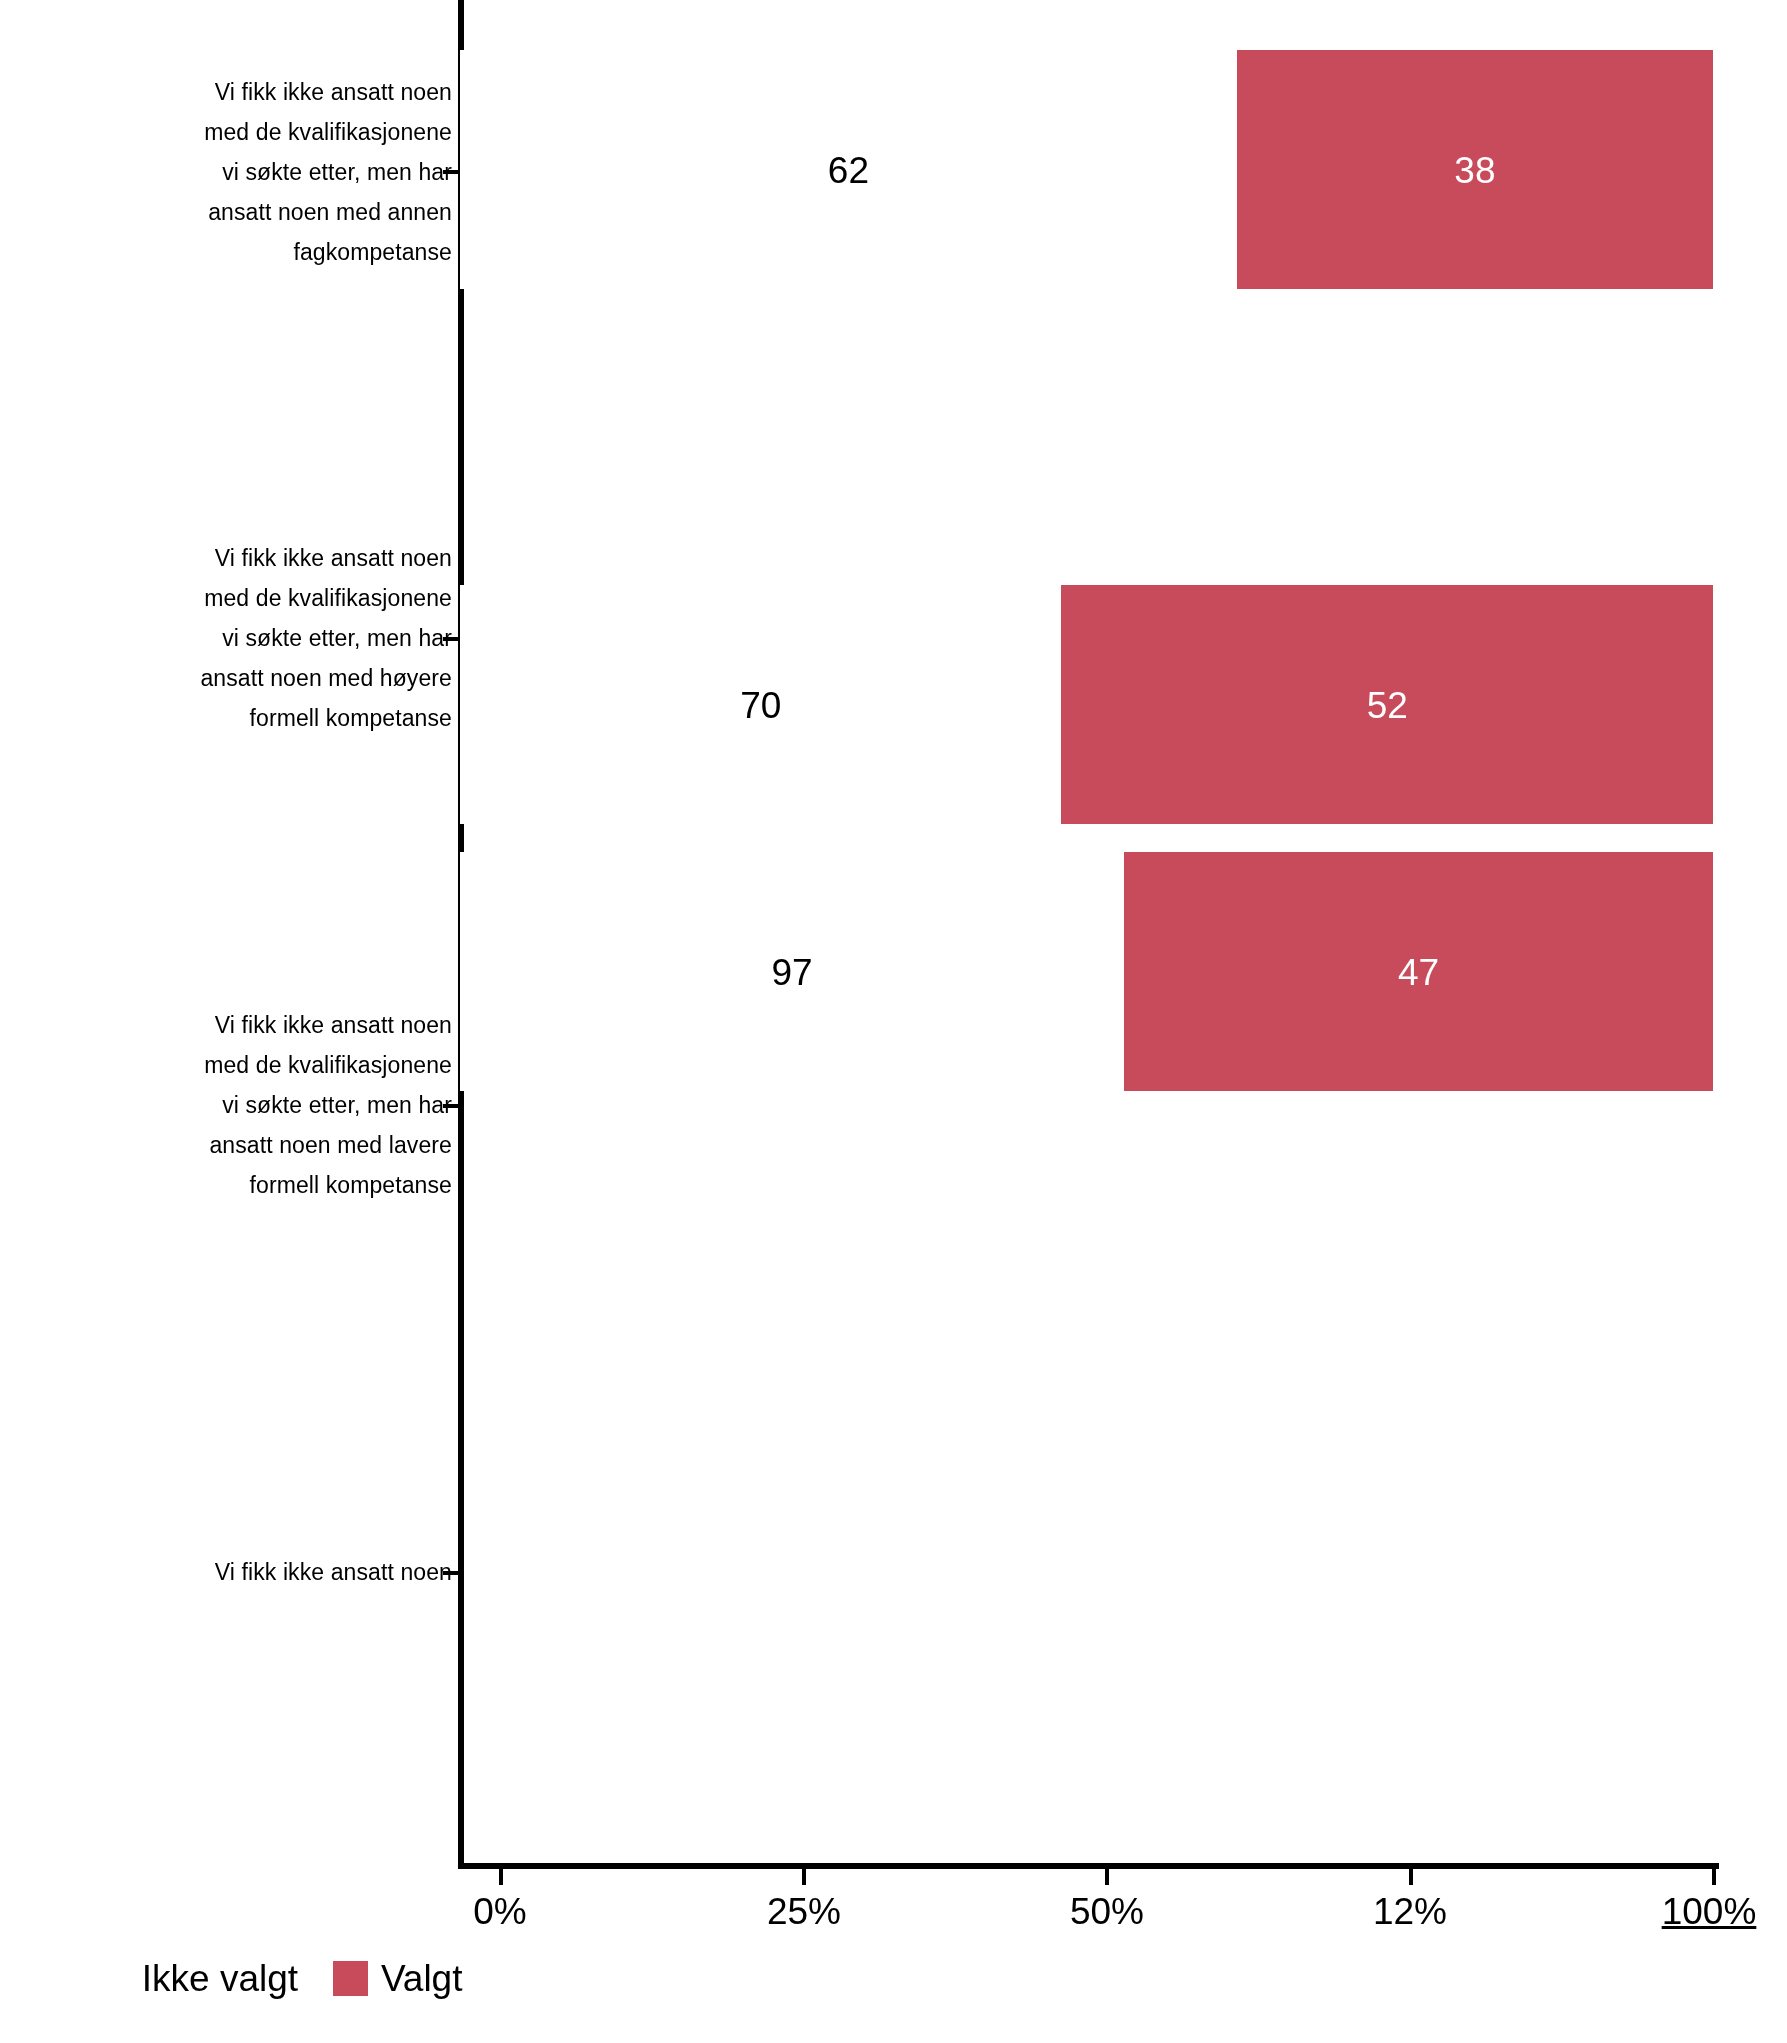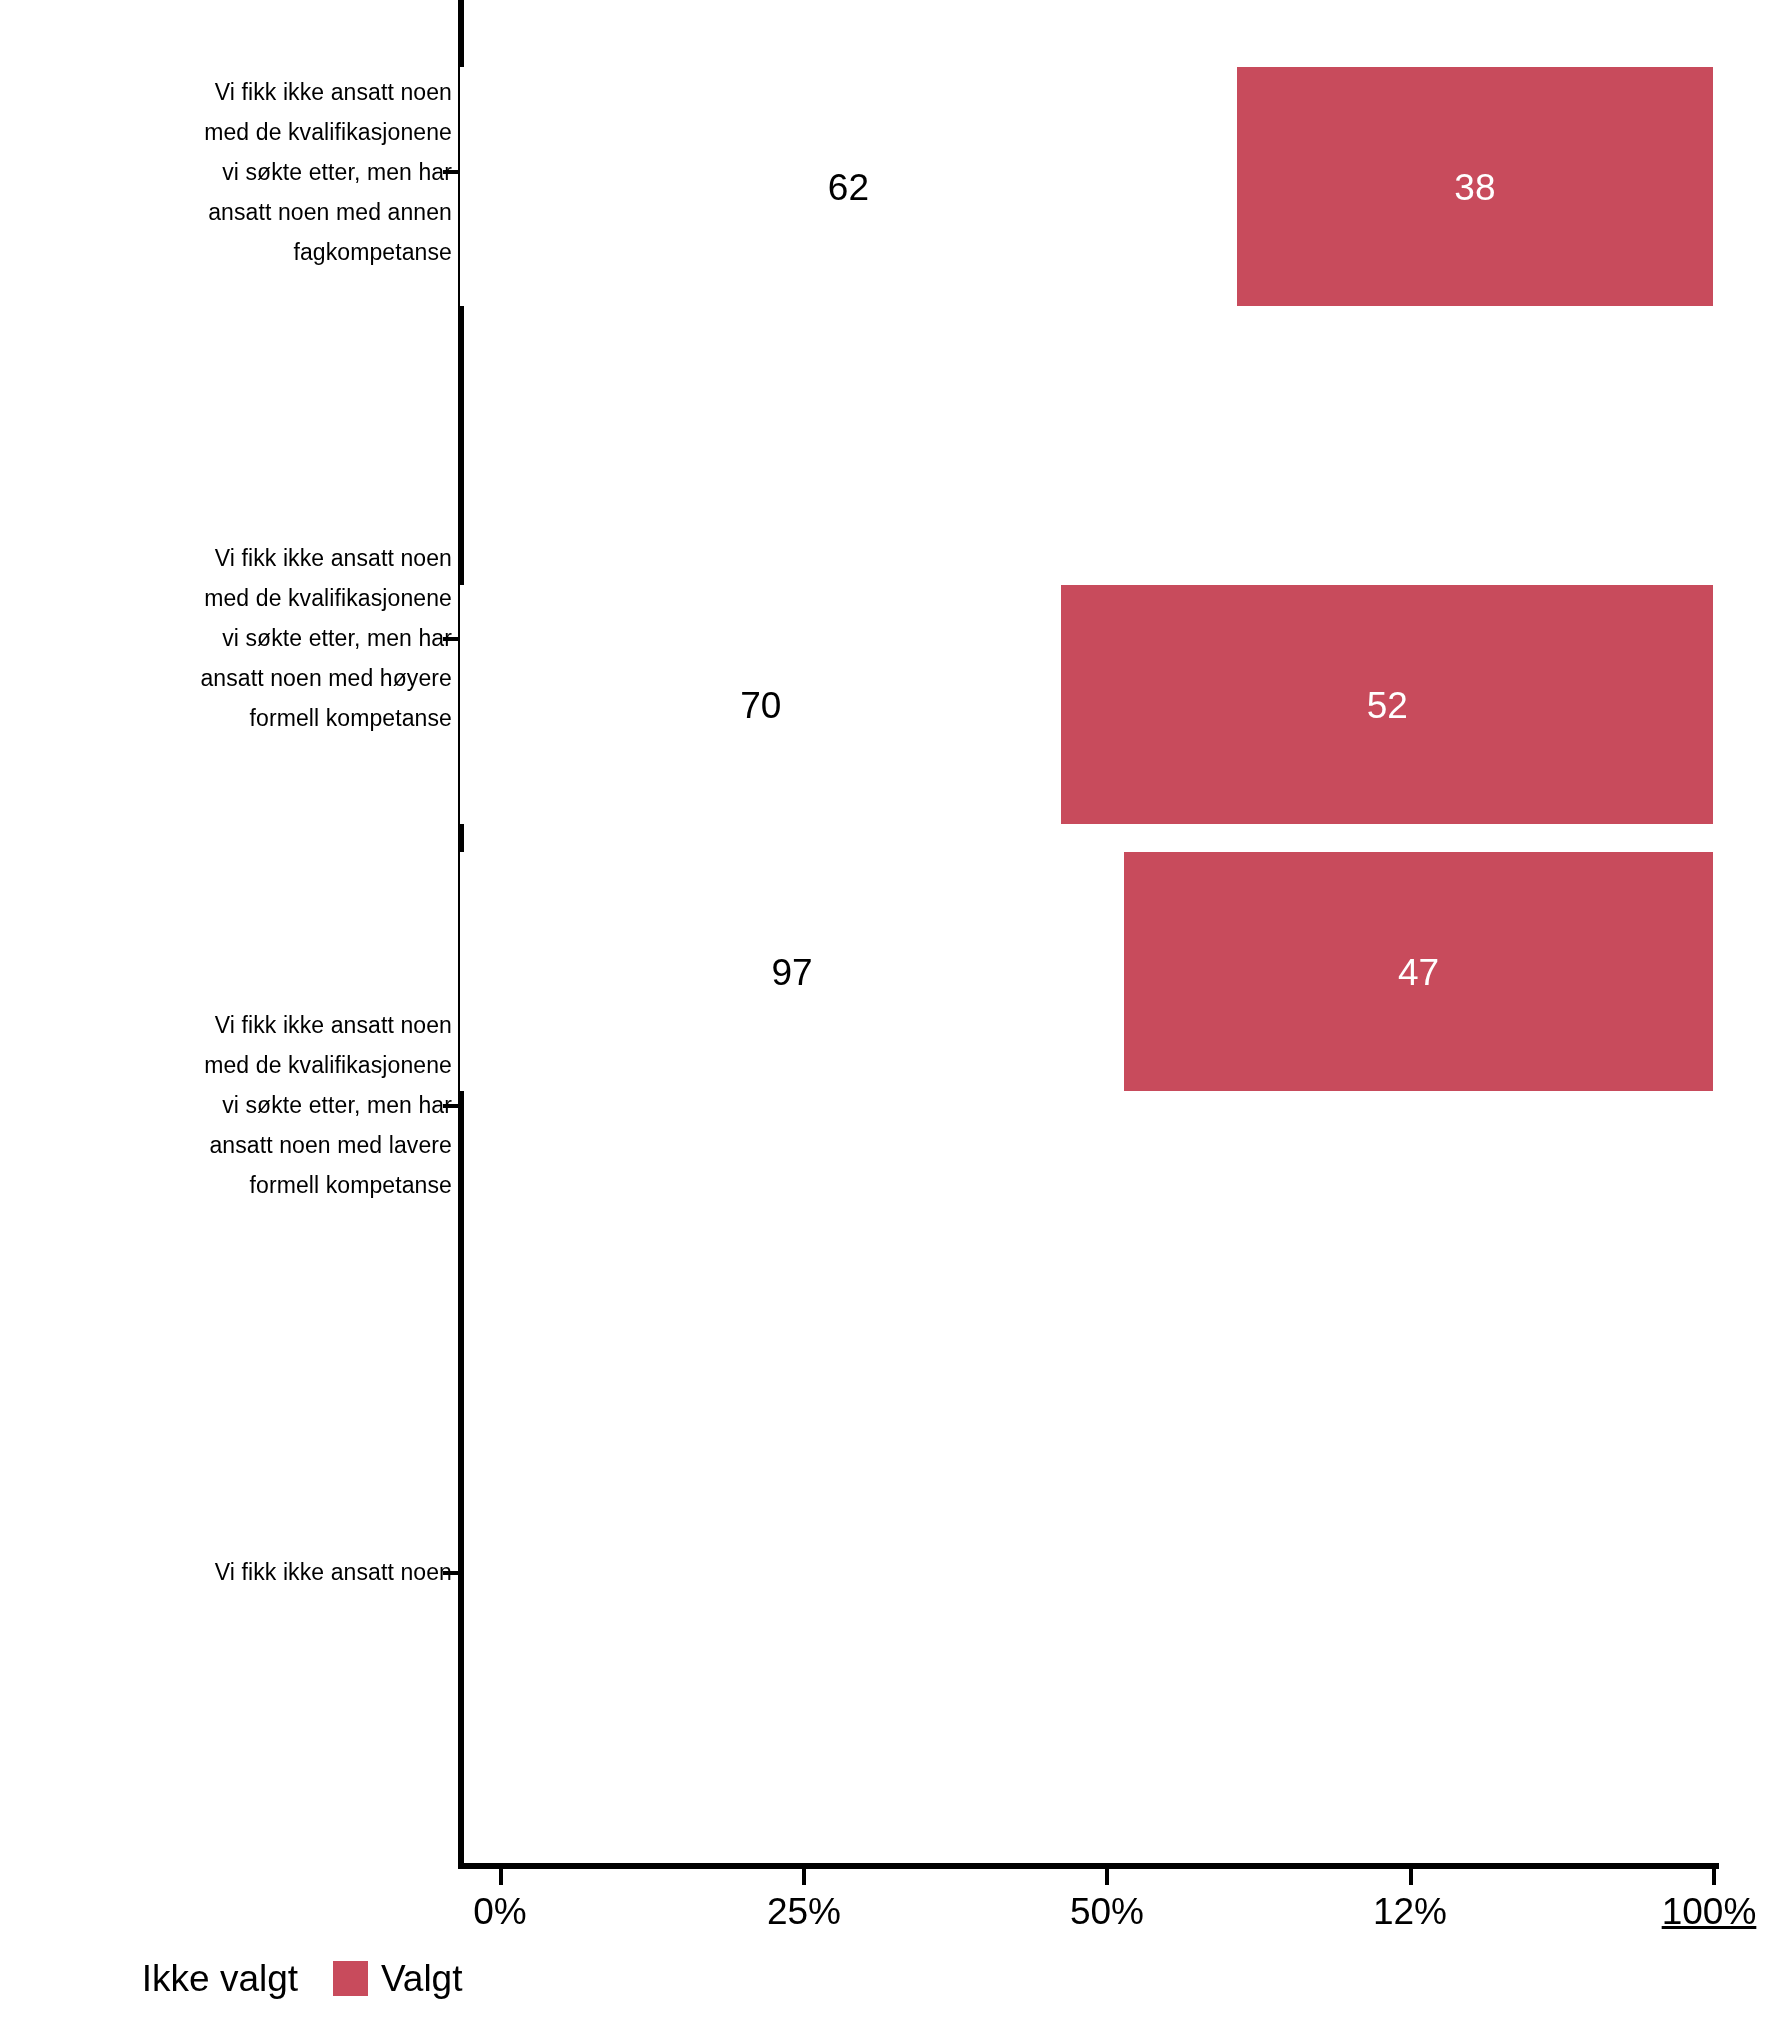--- a/index.html
+++ b/index.html
@@ -167,21 +167,21 @@
   <div class="cat-label" style="top:1572px;">Vi fikk ikke ansatt noen</div>
 
   <div id="y-axis-line"></div>
   <div class="y-tick" style="top:170px;"></div>
   <div class="y-tick" style="top:637px;"></div>
   <div class="y-tick" style="top:1104px;"></div>
   <div class="y-tick" style="top:1571px;"></div>
 
   <div id="plot-area">
 
-    <div class="bar-row" style="top:67px; height:239px;">
+    <div class="bar-row" style="top:50px; height:239px;">
       <div class="bar-seg unselected" style="left:0%; width:62%;"></div>
       <div class="bar-seg selected" style="left:62%; width:38%;"></div>
       <div class="bar-value on-light" style="left:31%;">62</div>
       <div class="bar-value on-dark" style="left:81%;">38</div>
     </div>
 
 
     <div class="bar-row" style="top:585px; height:239px;">
       <div class="bar-seg unselected" style="left:0%; width:48%;"></div>
       <div class="bar-seg selected" style="left:48%; width:52%;"></div>

